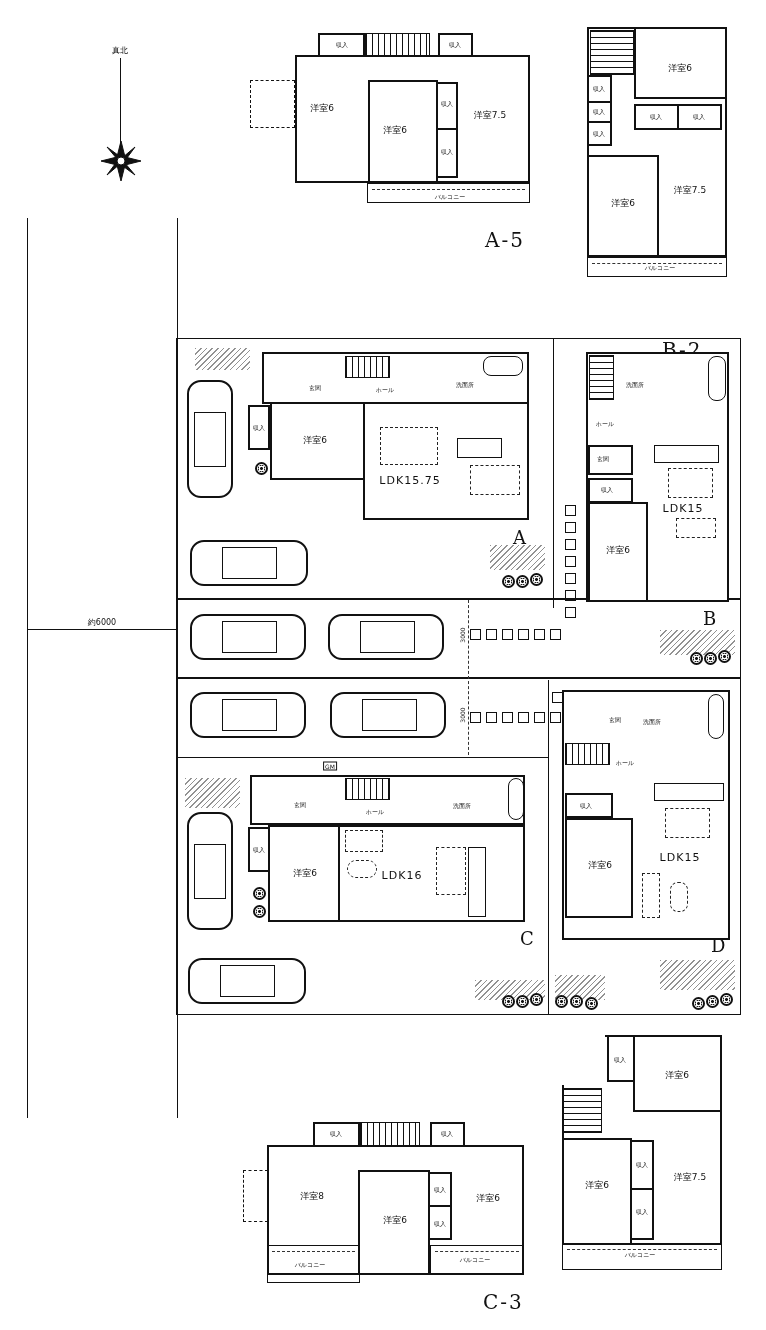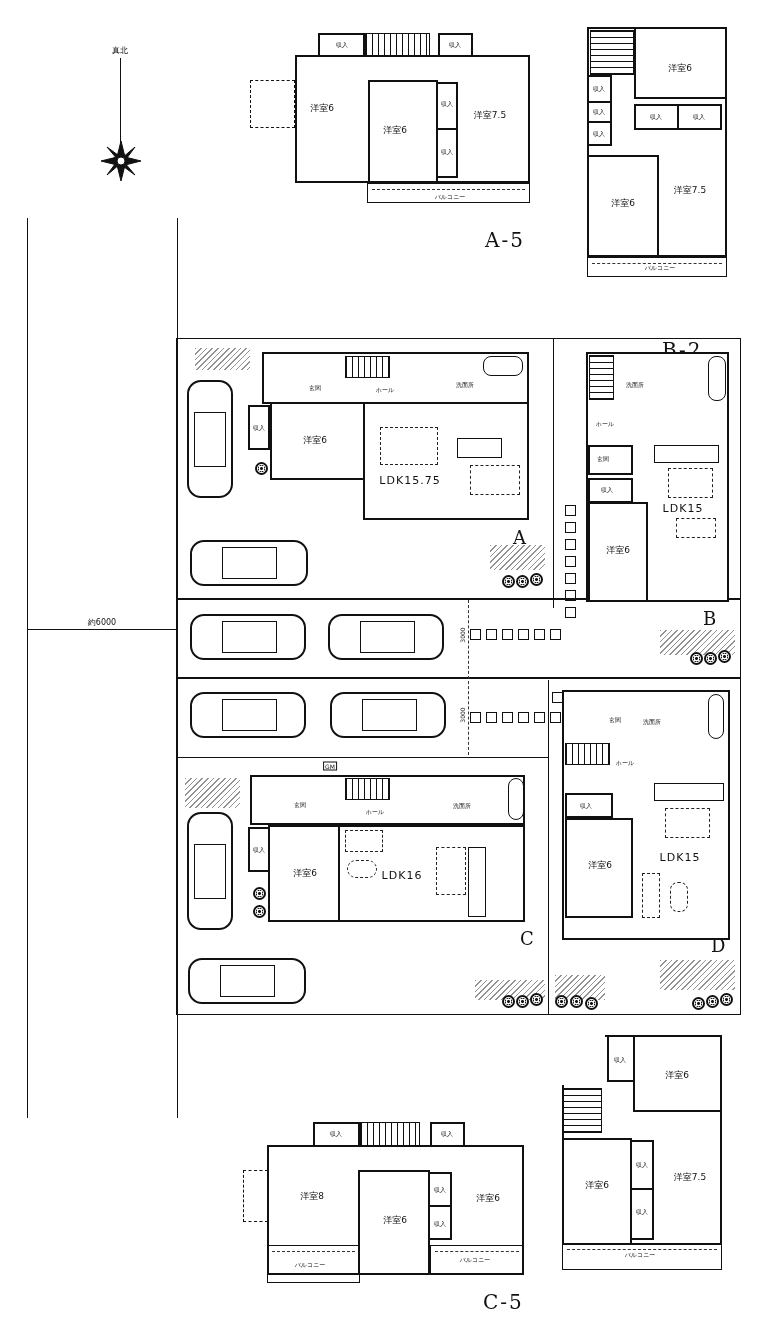--- a/index.html
+++ b/index.html
@@ -266,21 +266,21 @@
   <div class="lbl-s" style="left:440px;top:1190px;">収入</div>
   <div class="wall" style="left:428px;top:1205px;width:24px;height:35px;"></div>
   <div class="lbl-s" style="left:440px;top:1224px;">収入</div>
   <div class="lbl" style="left:312px;top:1196px;">洋室8</div>
   <div class="lbl" style="left:395px;top:1220px;">洋室6</div>
   <div class="lbl" style="left:488px;top:1198px;">洋室6</div>
   <div class="balc" style="left:267px;top:1245px;width:93px;height:38px;"></div>
   <div class="lbl-s" style="left:310px;top:1265px;">バルコニー</div>
   <div class="balc" style="left:430px;top:1245px;width:94px;height:30px;"></div>
   <div class="lbl-s" style="left:475px;top:1260px;">バルコニー</div>
-  <div class="plan-id" style="left:483px;top:1290px;">C-5</div>
+  <div class="plan-id" style="left:483px;top:1290px;">C-3</div>
 </div>
 
 <div>
   <div class="wall" style="left:562px;top:1035px;width:160px;height:210px;"></div>
   <div class="thin" style="left:540px;top:1030px;width:65px;height:55px;border:none;background:#fff;"></div>
   <div class="wall" style="left:607px;top:1035px;width:28px;height:47px;"></div>
   <div class="lbl-s" style="left:620px;top:1060px;">収入</div>
   <div class="wall" style="left:633px;top:1035px;width:89px;height:77px;"></div>
   <div class="lbl" style="left:677px;top:1075px;">洋室6</div>
   <div class="stairs-v" style="left:562px;top:1088px;width:40px;height:45px;"></div>

